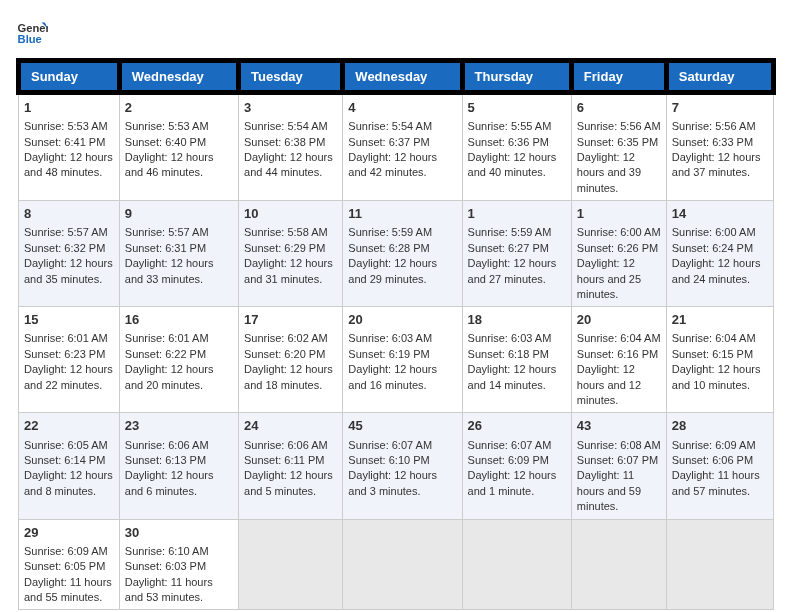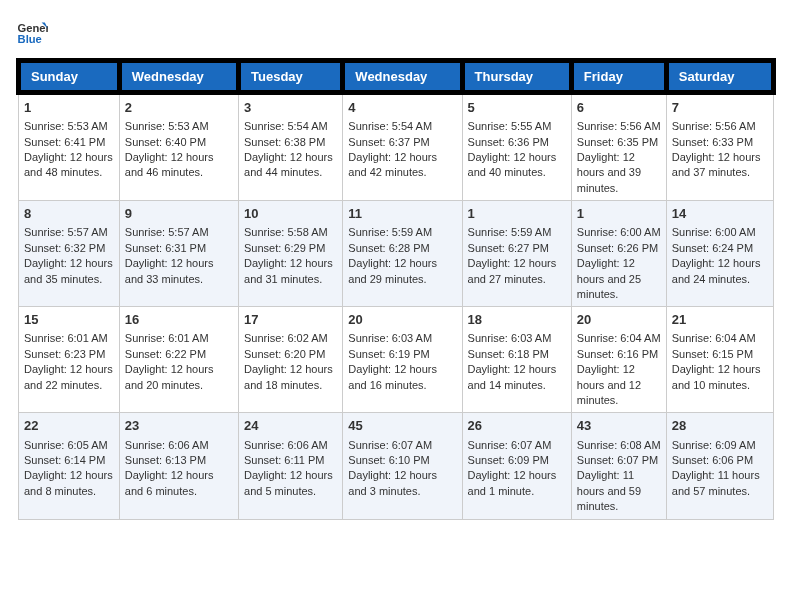--- a/index.html
+++ b/index.html
@@ -136,14 +136,23 @@
       </tr>
       <tr>
         <td><span class="day-num">22</span>Sunrise: 6:05 AM<br>Sunset: 6:14 PM<br>Daylight: 12 hours and 8 minutes.</td>
         <td><span class="day-num">23</span>Sunrise: 6:06 AM<br>Sunset: 6:13 PM<br>Daylight: 12 hours and 6 minutes.</td>
         <td><span class="day-num">24</span>Sunrise: 6:06 AM<br>Sunset: 6:11 PM<br>Daylight: 12 hours and 5 minutes.</td>
         <td><span class="day-num">45</span>Sunrise: 6:07 AM<br>Sunset: 6:10 PM<br>Daylight: 12 hours and 3 minutes.</td>
         <td><span class="day-num">26</span>Sunrise: 6:07 AM<br>Sunset: 6:09 PM<br>Daylight: 12 hours and 1 minute.</td>
         <td><span class="day-num">43</span>Sunrise: 6:08 AM<br>Sunset: 6:07 PM<br>Daylight: 11 hours and 59 minutes.</td>
         <td><span class="day-num">28</span>Sunrise: 6:09 AM<br>Sunset: 6:06 PM<br>Daylight: 11 hours and 57 minutes.</td>
       </tr>
+      <tr>
+        <td><span class="day-num">29</span>Sunrise: 6:09 AM<br>Sunset: 6:05 PM<br>Daylight: 11 hours and 55 minutes.</td>
+        <td><span class="day-num">30</span>Sunrise: 6:10 AM<br>Sunset: 6:03 PM<br>Daylight: 11 hours and 53 minutes.</td>
+        <td class="empty-cell"></td>
+        <td class="empty-cell"></td>
+        <td class="empty-cell"></td>
+        <td class="empty-cell"></td>
+        <td class="empty-cell"></td>
+      </tr>
     </tbody>
 </table>
 
 </body></html>

